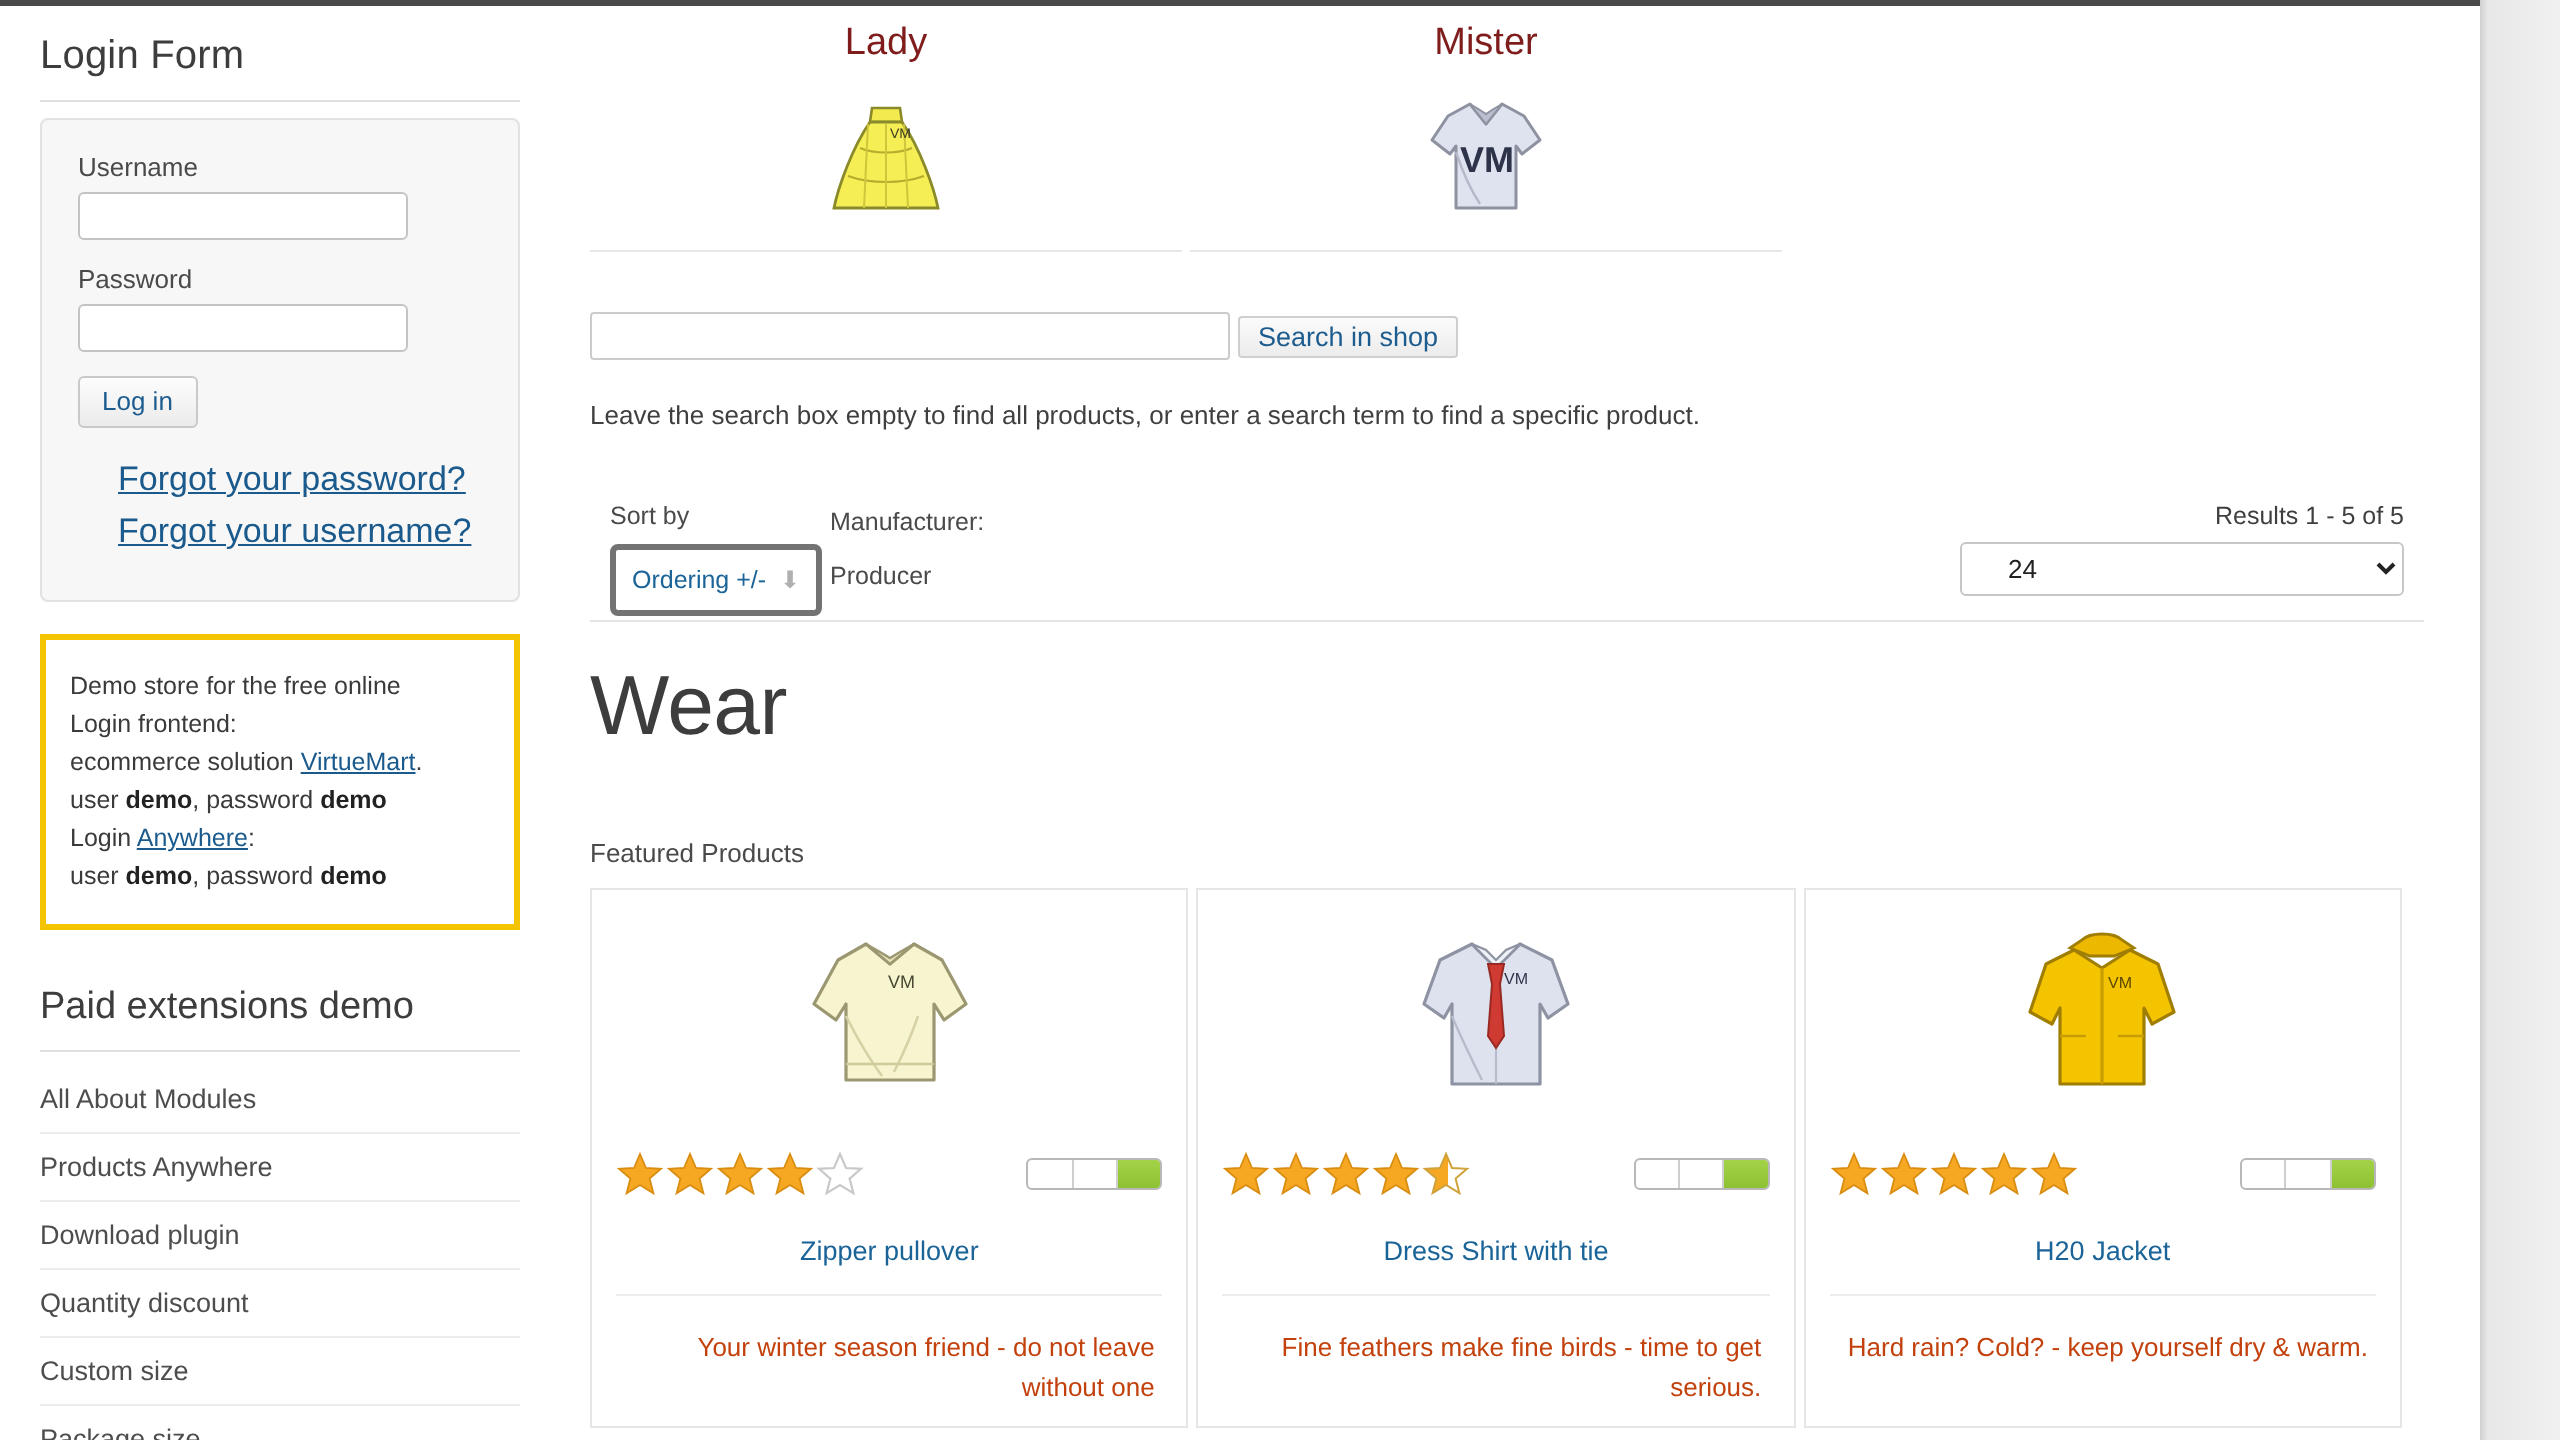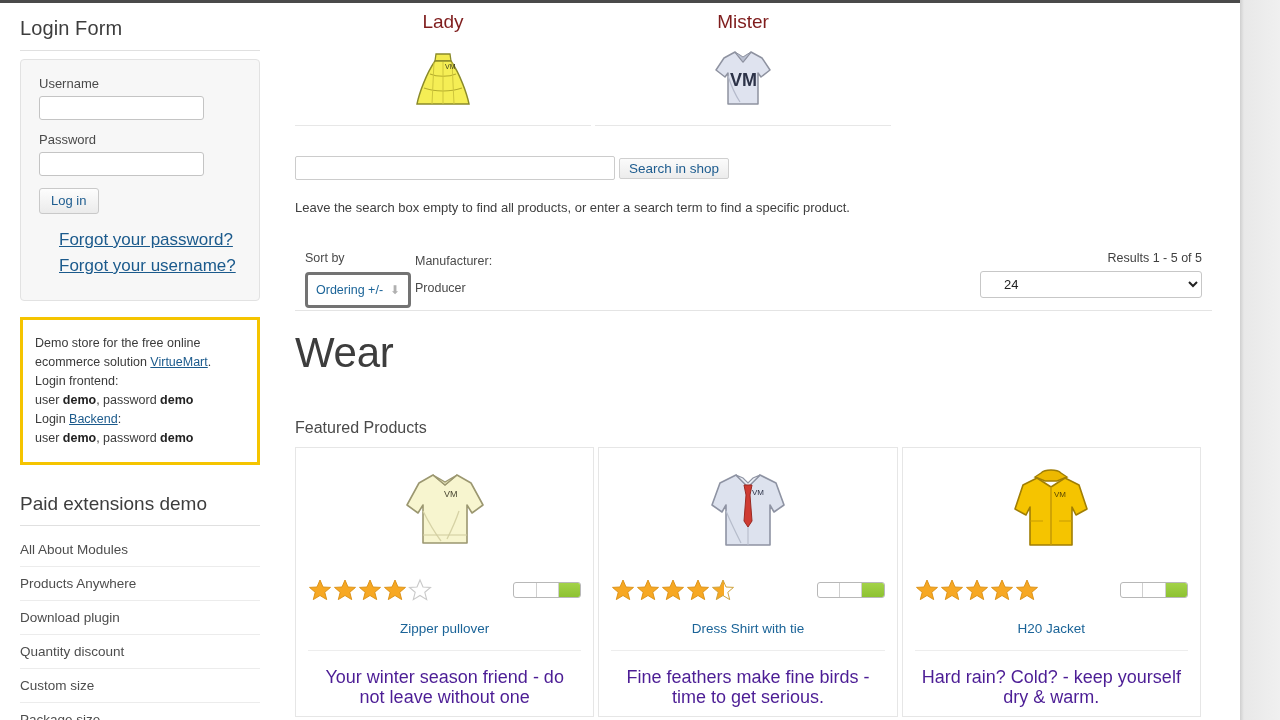--- a/index.html
+++ b/index.html
@@ -214,21 +214,21 @@
     color: #222;
     outline: none;
   }
 
   .page-heading {
     font-size: 42px; font-weight: normal;
     color: #3d3d3d; margin: 18px 0 0 0;
     letter-spacing: -0.3px;
   }
   .featured-label {
-    font-size: 16px; color: #4a4a4a;
+    font-size: 13px; color: #4a4a4a;
     margin-top: 42px; margin-bottom: 10px;
   }
 
   .product-grid { display: flex; }
   .product-card {
     width: 300px;
     border: 1px solid #e6e6e6;
     background: #ffffff;
     margin-right: 4px;
     padding: 10px 12px 0 12px;
@@ -256,22 +256,22 @@
   .stock-seg:last-child { border-right: none; }
   .stock-seg.on { background: linear-gradient(to bottom, #a3d249, #8dc232); }
   .prod-name {
     text-align: center;
     color: #1b6498; font-size: 13.5px;
     padding: 14px 0 14px 0;
     border-bottom: 1px solid #ededed;
     cursor: pointer;
   }
   .prod-desc {
-    text-align: center;
-    font-size: 18px; color: #4c1d95;
+    text-align: right;
+    font-size: 13px; color: #c2410c;
     padding: 16px 4px 0 4px;
     line-height: 20px;
   }
 </style>
 </head>
 <body>
 
 <div class="top-rule"></div>
 <div class="page-bg-right"></div>
 
@@ -293,24 +293,24 @@
       <div class="link-list">
         <span class="plain-link">Forgot your password?</span>
         <span class="plain-link">Forgot your username?</span>
       </div>
     </div>
 
     <div class="notice-box">
       <div>
         <span>Demo store for the free online</span>
       </div>
+      <div>Login frontend:</div>
       <div><span>ecommerce solution </span><a>VirtueMart</a><span>.</span></div>
-      <div>Login frontend:</div>
       <div><span>user </span><b>demo</b><span>, password </span><b>demo</b></div>
-      <div><span>Login </span><a>Backend</a><span>:</span></div>
+      <div><span>Login </span><a>Anywhere</a><span>:</span></div>
       <div><span>user </span><b>demo</b><span>, password </span><b>demo</b></div>
     </div>
 
     <div class="ext-title">Paid extensions demo</div>
     <ul class="ext-list">
       <li>All About Modules</li>
       <li>Products Anywhere</li>
       <li>Download plugin</li>
       <li>Quantity discount</li>
       <li>Custom size</li>

